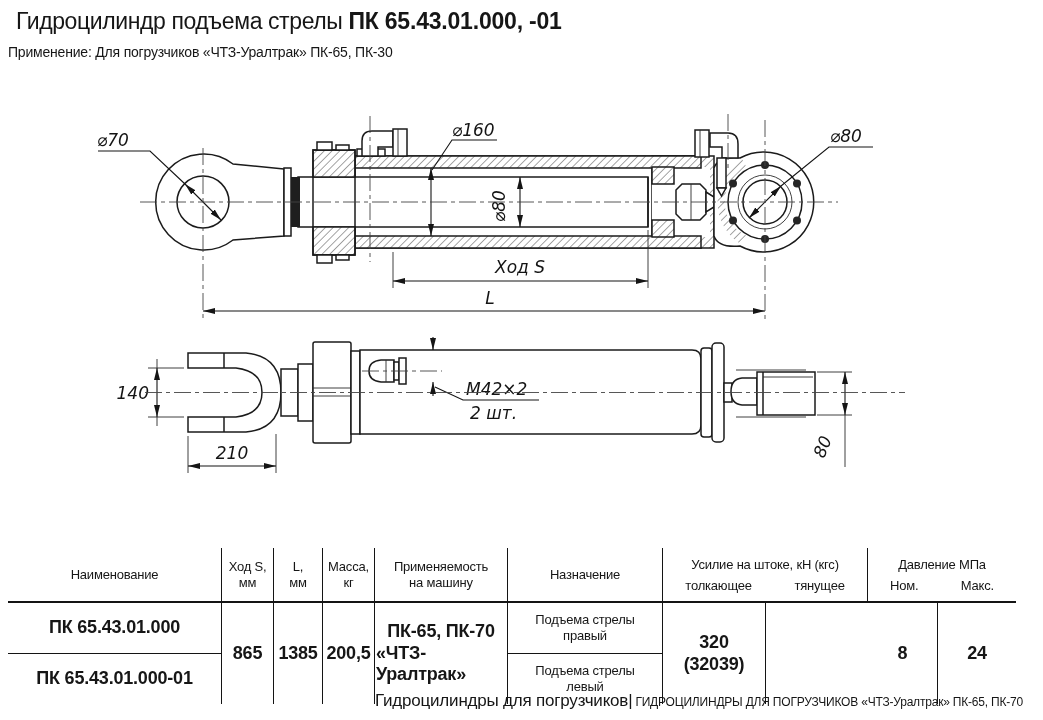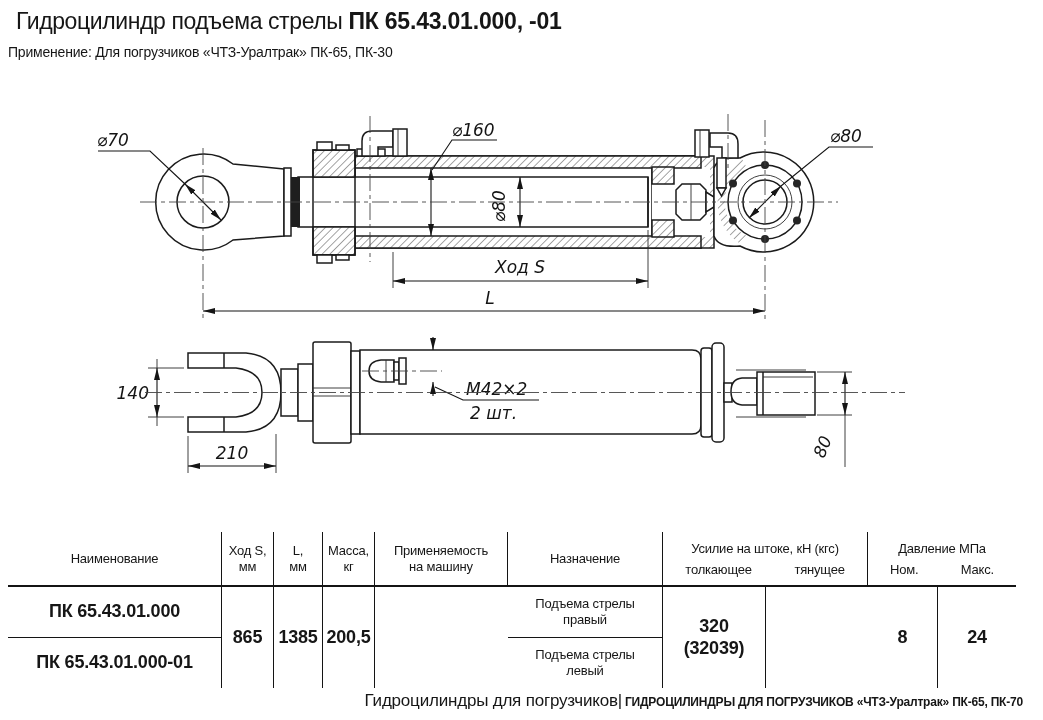--- a/index.html
+++ b/index.html
@@ -14,37 +14,37 @@
   svg.drawing{position:absolute;left:0;top:90px}
   svg .ln{stroke:#1b1b1b;stroke-width:1.5;fill:none}
   svg .fw{fill:#fff}
   svg .fh{fill:url(#h45)}
   svg .tn{stroke:#2a2a2a;stroke-width:0.9;fill:none}
   svg .dm{stroke:#151515;stroke-width:1.1;fill:none}
   svg .cl{stroke:#444;stroke-width:0.9;fill:none;stroke-dasharray:17 4 4 4}
   svg text{font-family:"DejaVu Sans",sans-serif;font-style:italic;font-size:17px;fill:#141414}
 
   .tbl{
-    position:absolute;left:8px;top:532px;width:1008px;display:grid;
+    position:absolute;left:8px;top:548px;width:1008px;display:grid;
     grid-template-columns:214px 52px 49px 52px 133px 155px 103px 102px 70px 78px;
     grid-template-rows:55px 51px 50px;
     font-size:13px;letter-spacing:-0.2px;
   }
   .c{display:flex;flex-direction:column;justify-content:center;align-items:center;line-height:1.22;box-sizing:border-box;padding:2px 1px}
   .br{border-right:1.4px solid #141414}
   .bb{border-bottom:1.4px solid #141414}
   .hb{border-bottom:2.6px solid #141414}
   .bold{font-weight:bold;font-size:18px}
   .b2{font-weight:normal;font-size:13px}
   .grp{justify-content:space-between;padding-top:9px;padding-bottom:7px}
   .subrow{display:flex;width:100%;justify-content:space-around}
 
   .footer{position:absolute;right:20px;top:691px;font-size:12px;white-space:nowrap;letter-spacing:-0.2px}
   .footer .f1{font-size:17px}
-  .footer .f2{font-weight:bold;margin-left:3px}
+  .footer .f2{font-weight:normal;margin-left:3px}
 </style>
 </head>
 <body>
 
 <div class="title"><span>Гидроцилиндр подъема стрелы </span><span class="tb">ПК 65.43.01.000, -01</span></div>
 <div class="sub">Применение: Для погрузчиков «ЧТЗ-Уралтрак» ПК-65, ПК-30</div>
 
 <svg class="drawing" width="1043" height="420" viewBox="0 90 1043 420">
   <defs>
     <pattern id="h45" width="5.5" height="5.5" patternUnits="userSpaceOnUse" patternTransform="rotate(45)">
@@ -267,20 +267,24 @@
     </div>
   <div class="c br bold" style="grid-area:2/2/4/3">
       <span>865</span>
     </div>
   <div class="c br bold" style="grid-area:2/3/4/4">
       <span>1385</span>
     </div>
   <div class="c br bold" style="grid-area:2/4/4/5">
       <span>200,5</span>
     </div>
+  <div class="c br bold" style="grid-area:2/5/4/6">
+      <span>ПК-65, ПК-70</span>
+      <span>«ЧТЗ-Уралтрак»</span>
+    </div>
   <div class="c br bb" style="grid-area:2/6">
       <span class="b2">Подъема стрелы</span>
       <span>правый</span>
     </div>
   <div class="c br" style="grid-area:3/6">
       <span class="b2">Подъема стрелы</span>
       <span>левый</span>
     </div>
   <div class="c br bold" style="grid-area:2/7/4/8">
       <span>320</span>

